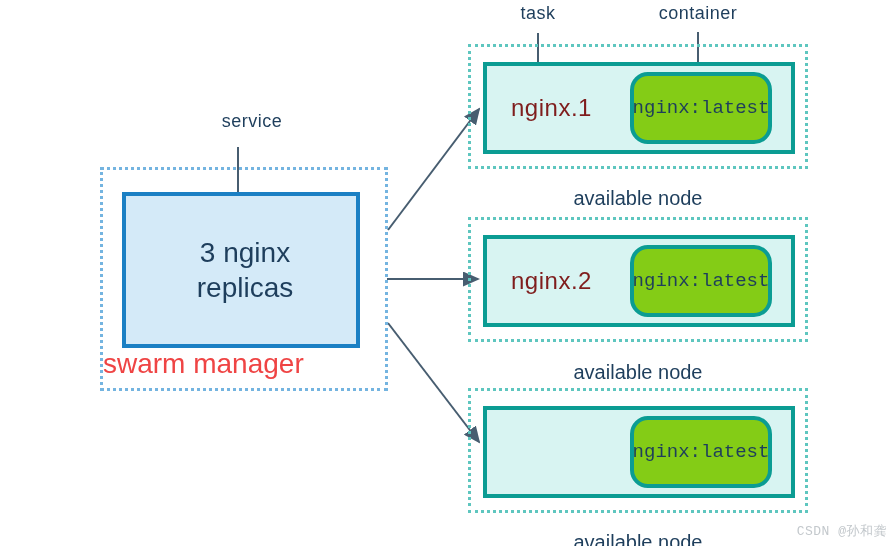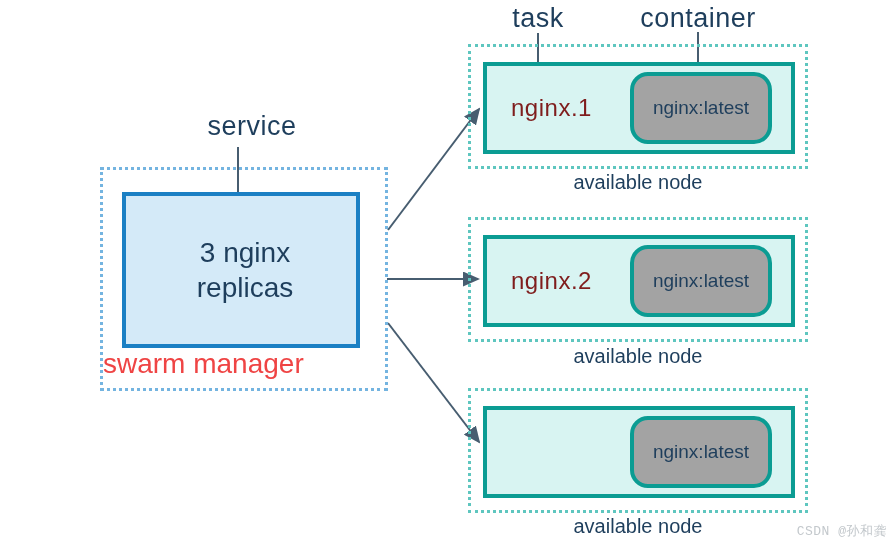--- a/index.html
+++ b/index.html
@@ -17,21 +17,21 @@
   }
   .connectors {
     position: absolute;
     left: 0; top: 0;
     width: 895px; height: 546px;
     pointer-events: none;
   }
   .diagram-label {
     position: absolute;
     text-align: center;
-    font-size: 27px;
+    font-size: 18px;
     color: #1e3e5c;
     letter-spacing: 0.5px;
   }
   .label-service { left: 152px; top: 111px; width: 200px; }
   .label-task { left: 468px; top: 3px; width: 140px; }
   .label-container { left: 618px; top: 3px; width: 160px; }
 
   
   .manager-dashed {
     position: absolute;
@@ -87,38 +87,40 @@
   .task-name {
     font-size: 24px;
     color: #7f1d1d;
     padding-left: 24px;
     letter-spacing: 0.5px;
   }
   .container-box {
     position: absolute;
     left: 143px; top: 6px;
     width: 142px; height: 72px;
-    background: #a3a3a3;
+    background: #84cc16;
     border: 4px solid #0b9c93;
     border-radius: 18px;
     display: flex;
     align-items: center;
     justify-content: center;
+    font-family: Liberation Mono, monospace;
   }
   .container-name {
     font-size: 19px;
     color: #1e3e5c;
   }
   .node-caption {
     position: absolute;
     left: 468px;
     width: 340px;
     text-align: center;
     font-size: 20px;
     color: #1e3e5c;
+    margin-top: 16px;
   }
   .caption-1 { top: 171px; }
   .caption-2 { top: 345px; }
   .caption-3 { top: 515px; }
 
   .watermark {
     position: absolute;
     right: 8px; bottom: 6px;
     font-size: 13px;
     color: #c3c8cc;

